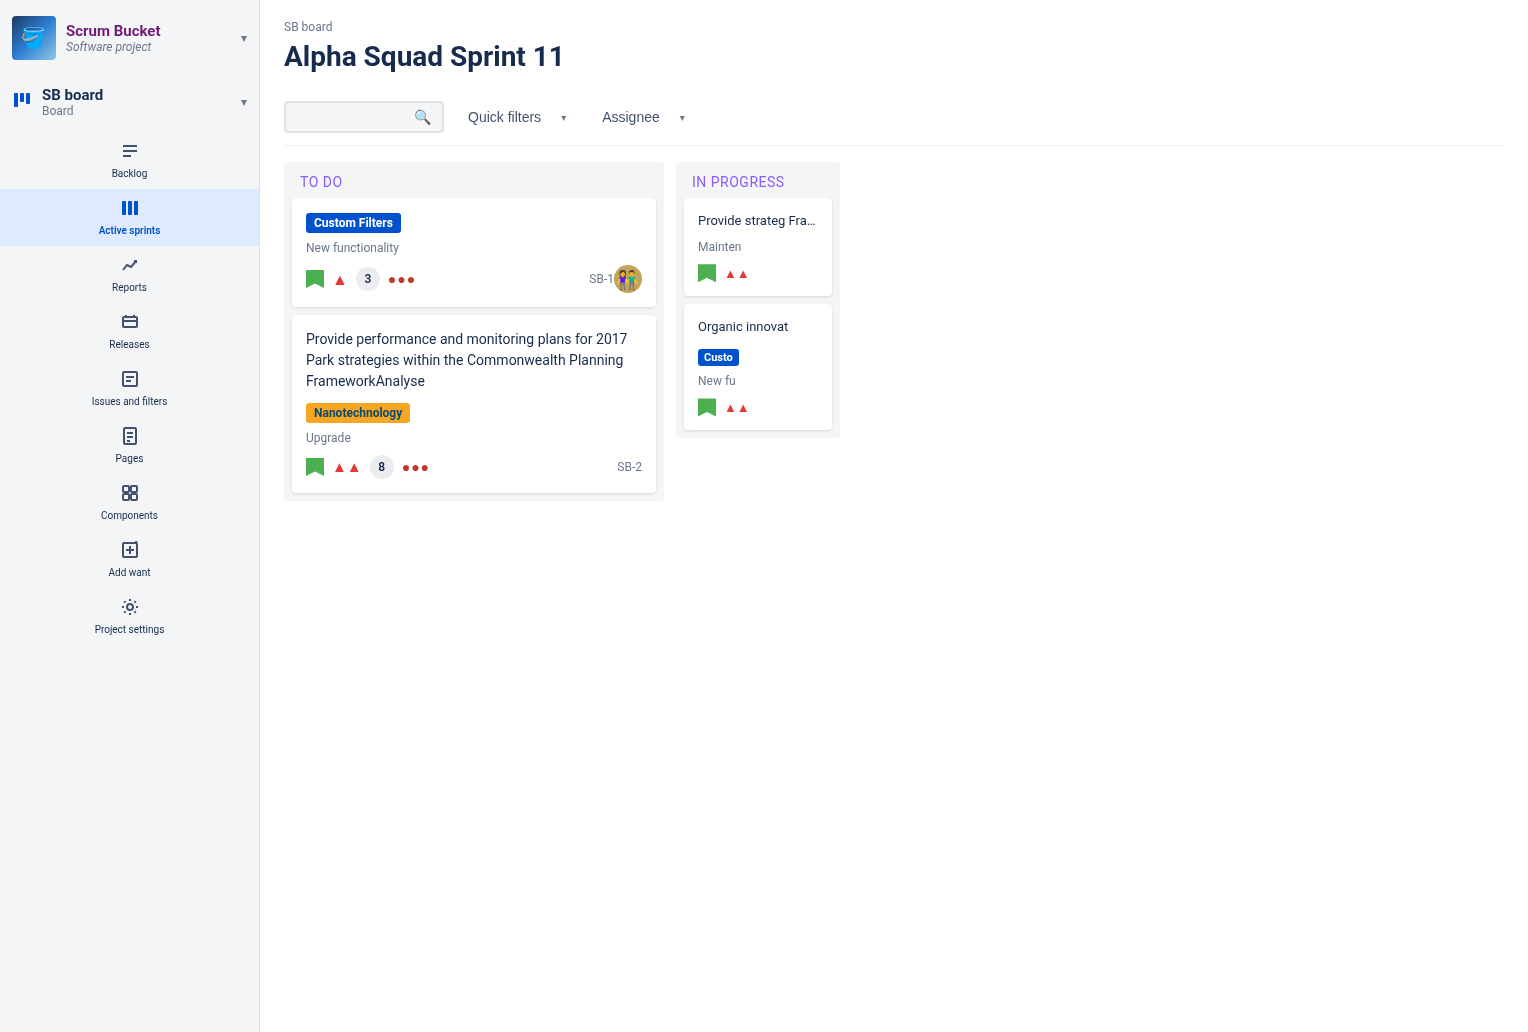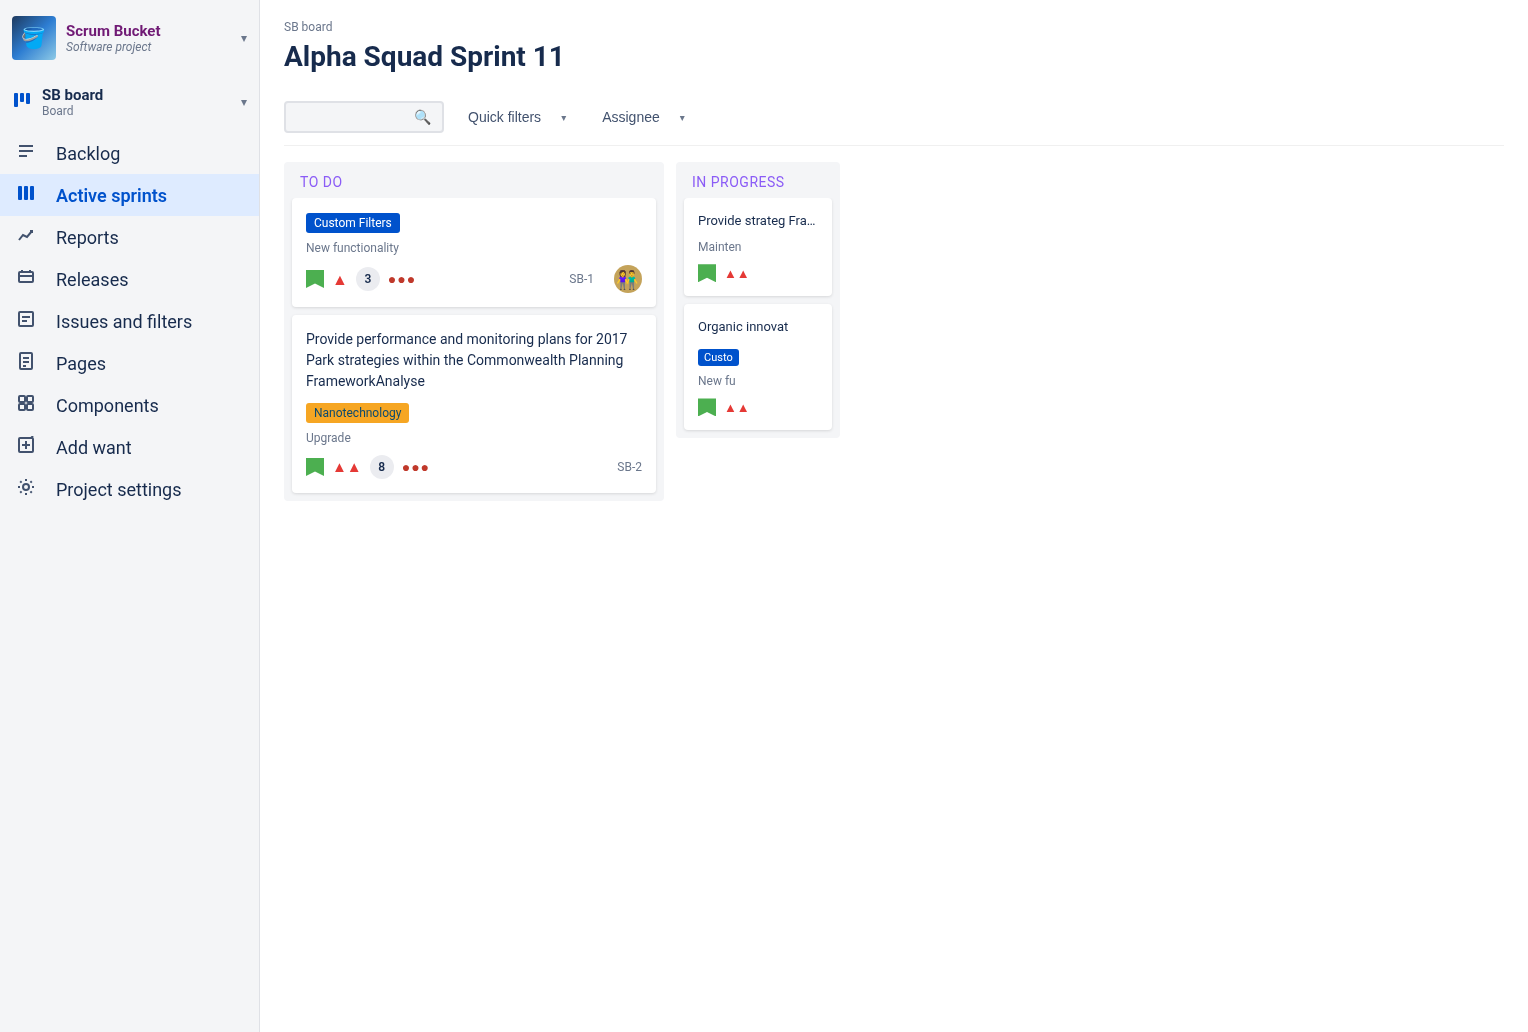--- a/index.html
+++ b/index.html
@@ -47,26 +47,27 @@
     .sidebar-board-info { flex: 1; }
     .sidebar-board-name { font-weight: 700; font-size: 15px; color: #172b4d; }
     .sidebar-board-type { font-size: 12px; color: #6b778c; }
     .sidebar-board-chevron { color: #6b778c; font-size: 12px; }
 
     .sidebar-nav { display: flex; flex-direction: column; padding: 4px 0; }
     .sidebar-nav-item {
       display: flex;
       align-items: center;
       padding: 10px 16px;
-      gap: 20px;
+      gap: 4px;
       cursor: pointer;
-      font-size: 18px;
+      font-size: 10px;
       color: #172b4d;
       border-radius: 0;
       transition: background 0.1s;
+      flex-direction: column;
     }
     .sidebar-nav-item.active { background: #deebff; color: #0052cc; font-weight: 600; }
     .sidebar-nav-icon { width: 20px; text-align: center; font-size: 16px; color: #42526e; flex-shrink: 0; }
     .sidebar-nav-item.active .sidebar-nav-icon { color: #0052cc; }
 
     .sidebar-spacer { flex: 1; }
 
     
     .main {
       flex: 1;
@@ -187,38 +188,38 @@
       font-size: 14px;
       color: #172b4d;
       margin-bottom: 10px;
       line-height: 1.5;
     }
     .card-tag {
       display: inline-block;
       padding: 3px 8px;
       border-radius: 3px;
       font-size: 12px;
-      font-weight: 400;
+      font-weight: 700;
       margin-bottom: 8px;
       color: #fff;
     }
     .tag-custom-filters { background: #0052cc; }
     .tag-nanotechnology { background: #f6a623; color: #0c4a6e; }
     .tag-custom-blue { background: #0052cc; }
     .card-category {
       font-size: 12px;
       color: #6b778c;
       margin-bottom: 10px;
     }
     .card-footer {
       display: flex;
       align-items: center;
       gap: 8px;
     }
-    .card-footer-right { margin-left: auto; display: flex; align-items: center; gap: 20px; }
+    .card-footer-right { margin-left: auto; display: flex; align-items: center; gap: 0; }
     .card-id { font-size: 12px; color: #6b778c; }
     .avatar-circle {
       width: 28px;
       height: 28px;
       border-radius: 50%;
       overflow: hidden;
       background: #ddd;
       display: flex; align-items: center; justify-content: center;
       font-size: 10px;
       color: #fff;

